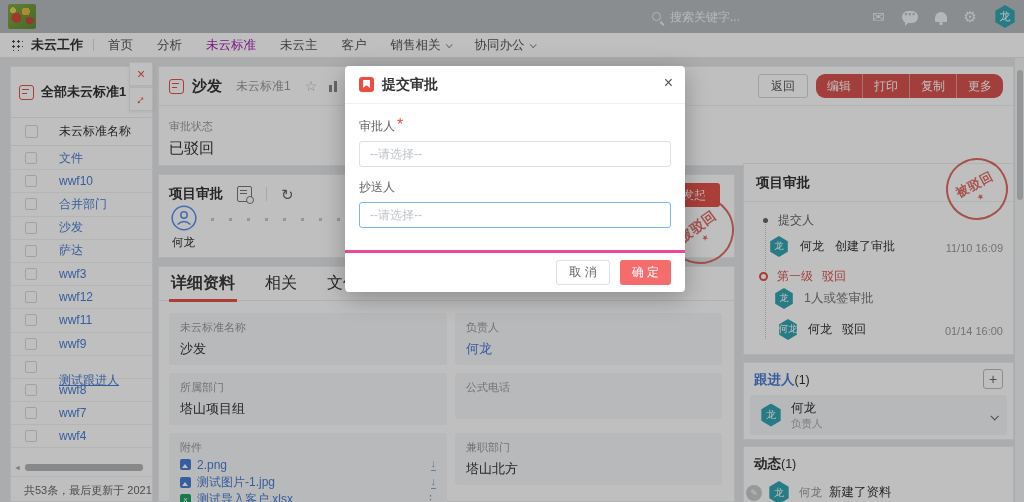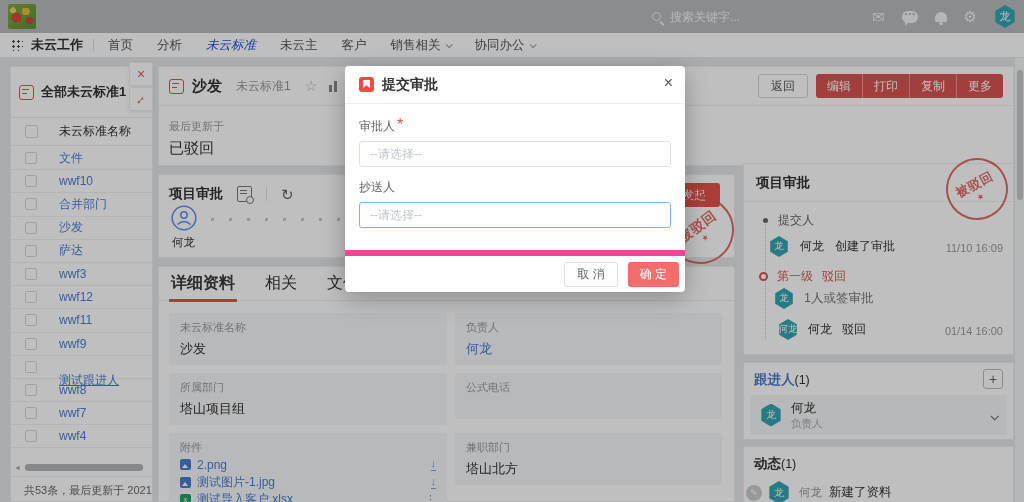--- a/index.html
+++ b/index.html
@@ -35,21 +35,21 @@
 
   
   .navbar{position:absolute;left:0;top:33px;width:1024px;height:25px;background:#fff;border-bottom:1px solid #e6e6e6;
           display:flex;align-items:center;padding-left:12px;z-index:1;}
   .grid-ic{width:11px;height:11px;display:inline-block;
            background-image:radial-gradient(circle,#4a4a4a 1.2px,transparent 1.3px);
            background-size:5px 5px;background-position:-1px -1px;}
   .workspace{font-size:13px;font-weight:700;color:#333;margin:0 10px 0 8px;}
   .nav-sep{width:1px;height:12px;background:#ddd;margin-right:14px;}
   .nav-item{font-size:12.5px;color:#555;margin-right:24px;cursor:pointer;display:flex;align-items:center;gap:5px;}
-  .nav-item.active{color:#1d4ed8;font-style:italic;}
+  .nav-item.active{color:#a21caf;}
   .chev{width:5px;height:5px;border-right:1.4px solid #999;border-bottom:1.4px solid #999;transform:rotate(45deg) translateY(-1px);display:inline-block;}
 
   
   .card{position:absolute;background:#fff;border:1px solid #ebedef;}
 
   
   .sidebar{left:10px;top:66px;width:143px;height:436px;}
   .side-head{height:50px;display:flex;align-items:center;padding:0 8px;}
   .mod-ic{width:15px;height:15px;border:1.6px solid #e5524a;border-radius:3px;position:relative;flex:none;}
   .mod-ic::before{content:"";position:absolute;left:2px;top:3px;width:7px;height:1.6px;background:#e5524a;}
@@ -81,21 +81,21 @@
   .dheader{left:158px;top:66px;width:856px;height:100px;}
   .dh-row{height:39px;border-bottom:1px solid #f0f0f0;display:flex;align-items:center;padding:0 10px;}
   .d-title{font-size:15px;font-weight:700;color:#333;margin-left:8px;}
   .d-sub{font-size:12px;color:#999;margin-left:14px;}
   .star{font-size:14px;color:#b6b6b6;margin-left:14px;cursor:pointer;line-height:1;}
   .org-ic{margin-left:12px;display:inline-flex;align-items:flex-end;gap:2px;cursor:pointer;}
   .org-ic i{display:block;width:3px;background:#8a8a8a;}
   .dh-actions{margin-left:auto;display:flex;align-items:flex-end;gap:8px;}
   .btn-back{height:24px;padding:0 12px;border:1px solid #d6d6d6;border-radius:3px;background:#fff;
             font-size:12px;color:#555;display:flex;align-items:center;cursor:pointer;}
-  .btn-group{display:flex;border-radius:3px;overflow:hidden;}
+  .btn-group{display:flex;border-radius:9px;overflow:hidden;}
   .btn-seg{height:24px;padding:0 11px;background:#d9534f;color:#fff;font-size:12px;display:flex;align-items:center;
            border-right:1px solid rgba(255,255,255,.4);cursor:pointer;}
   .btn-seg:last-child{border-right:none;}
   .status-block{padding:13px 10px 0 10px;}
   .f-label{font-size:11px;color:#9a9a9a;}
   .status-val{font-size:15px;color:#333;margin-top:5px;}
 
   
   .appr{left:158px;top:174px;width:577px;height:84px;}
   .appr-head{position:absolute;left:10px;top:10px;display:flex;align-items:center;gap:14px;}
@@ -192,22 +192,22 @@
   .m-title{font-size:14px;font-weight:600;color:#333;margin-left:8px;}
   .m-close{position:absolute;right:12px;top:9px;font-size:16px;color:#555;cursor:pointer;line-height:1;}
   .m-body{padding:12px 14px 2px 14px;}
   .m-label{font-size:12px;color:#606266;}
   .req{color:#ee4b43;margin-left:2px;}
   .m-input{margin-top:6px;height:26px;width:100%;border:1px solid #dcdfe6;border-radius:3px;
            padding:0 10px;font-size:12px;color:#333;outline:none;}
   .m-input::placeholder{color:#bfc4cc;}
   .m-input.focus{border-color:#7cb6f2;}
   .m-group{margin-bottom:10px;}
-  .m-foot{margin-top:10px;border-top:6px solid #ec4899;height:42px;display:flex;align-items:center;
-          justify-content:flex-end;padding:0 6px;gap:10px;}
+  .m-foot{margin-top:10px;border-top:3px solid #ec4899;height:42px;display:flex;align-items:center;
+          justify-content:flex-end;padding:0 14px;gap:10px;}
   .btn-cancel{height:25px;padding:0 12px;border:1px solid #dcdfe6;border-radius:3px;background:#fff;
               font-size:12px;color:#606266;display:flex;align-items:center;cursor:pointer;}
   .btn-ok{height:25px;padding:0 12px;border:none;border-radius:3px;background:#f56c6c;
           font-size:12px;color:#fff;display:flex;align-items:center;cursor:pointer;}
 </style>
 </head>
 <body>
 
 <div class="stage">
 
@@ -337,21 +337,21 @@
         <span class="btn-back">返回</span>
         <span class="btn-group">
           <span class="btn-seg">编辑</span>
           <span class="btn-seg">打印</span>
           <span class="btn-seg">复制</span>
           <span class="btn-seg">更多</span>
         </span>
       </span>
     </div>
     <div class="status-block">
-      <div class="f-label">最后更新于</div>
+      <div class="f-label">审批状态</div>
       <div class="status-val">已驳回</div>
     </div>
   </div>
 
   <div class="card appr">
     <div class="appr-head">
       <span class="appr-title">项目审批</span>
       <span class="ic-doc"></span>
       <span class="v-sep"></span>
       <span class="ic-refresh">↻</span>

